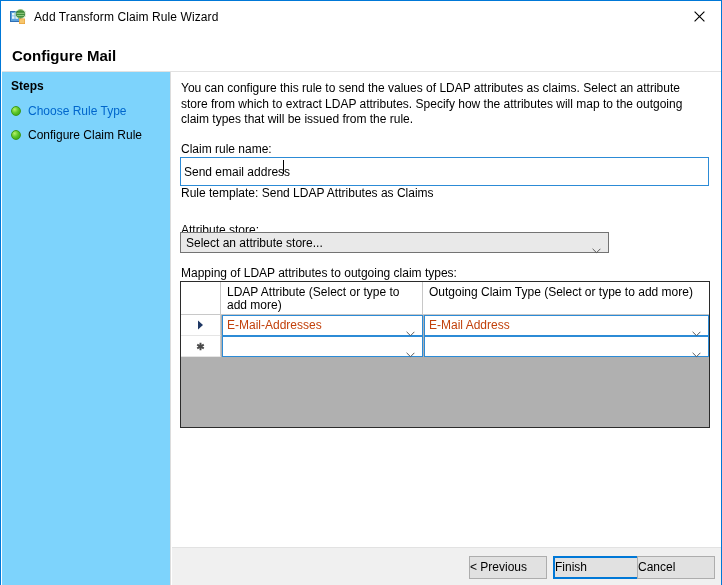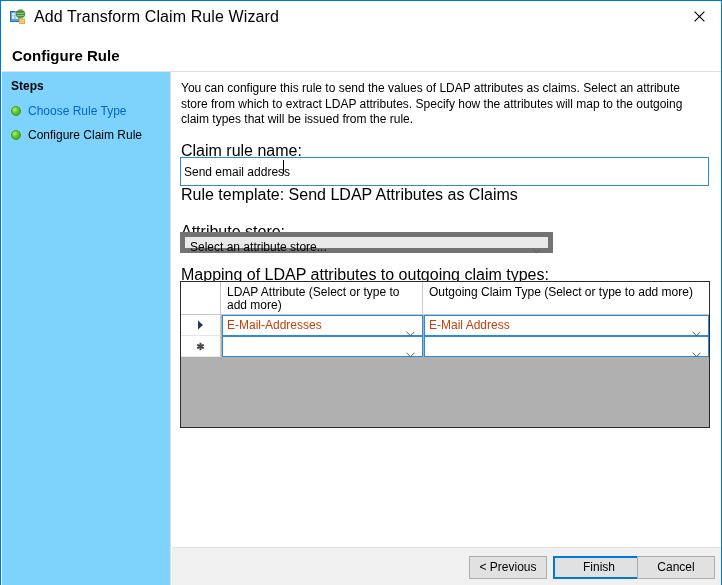--- a/index.html
+++ b/index.html
@@ -35,21 +35,21 @@
     align-items: center;
   }
   #title-icon {
     width: 16px; height: 16px;
     margin-left: 9px;
     margin-right: 8px;
     position: relative;
     flex: 0 0 auto;
   }
   #title-text {
-    font-size: 16px;
+    font-size: 12px;
     color: #000000;
     letter-spacing: 0.1px;
     white-space: nowrap;
   }
   #close-button {
     position: absolute;
     right: 0; top: 0;
     width: 44px; height: 30px;
     display: flex;
     align-items: center;
@@ -132,21 +132,21 @@
   #intro-text {
     position: absolute;
     left: 9px; top: 9px;
     width: 527px;
     font-size: 12px;
     color: #000000;
     line-height: 15.5px;
   }
   .field-label {
     position: absolute;
-    font-size: 16px;
+    font-size: 12px;
     color: #000000;
   }
   #claim-rule-name-label { left: 9px; top: 70px; }
   #attribute-store-label { left: 9px; top: 151px; }
   #mapping-label        { left: 9px; top: 194px; }
   #rule-template-text   { left: 9px; top: 114px; }
 
   
   #claim-rule-name-input {
     position: absolute;
@@ -166,23 +166,23 @@
     position: absolute;
     left: 111px; top: 88px;
     width: 1px; height: 14px;
     background: #000000;
   }
 
   
   #attribute-store-combo {
     position: absolute;
     left: 8px; top: 160px;
-    width: 373px; height: 21px;
-    box-sizing: border-box;
-    border: 5px solid #737373;
+    width: 429px; height: 21px;
+    box-sizing: border-box;
+    border: 1px solid #737373;
     background: #e9e9e9;
     cursor: default;
     padding-left: 30px;
   }
   #attribute-store-value {
     position: absolute;
     left: 5px; top: 3px;
     font-size: 12px;
     color: #000000;
   }
@@ -300,21 +300,21 @@
   .dlg-button {
     position: absolute;
     top: 8px;
     height: 23px;
     box-sizing: border-box;
     background: #e1e1e1;
     border: 1px solid #adadad;
     font-family: "Liberation Sans", sans-serif;
     font-size: 12px;
     color: #000000;
-    text-align: center;
+    text-align: left;
     line-height: 21px;
     cursor: default;
     padding: 0;
   }
   #previous-button { left: 297px; width: 78px; }
   #finish-button   { left: 381px; width: 92px; border: 2px solid #0078d7; line-height: 19px; }
   #cancel-button   { left: 465px; width: 78px; }
 </style>
 </head>
 <body>
@@ -340,21 +340,21 @@
     </div>
     <div id="title-text">Add Transform Claim Rule Wizard</div>
     <div id="close-button">
       <svg width="11" height="11" viewBox="0 0 11 11">
         <path d="M0.6 0.6 L10.4 10.4 M10.4 0.6 L0.6 10.4" stroke="#000000" stroke-width="1.15" fill="none"></path>
       </svg>
     </div>
   </div>
 
   <div id="page-header">
-    <div id="page-title">Configure Rule</div>
+    <div id="page-title">Configure Mail</div>
   </div>
   <div id="header-divider"></div>
 
   <div id="sidebar">
     <div id="steps-title">Steps</div>
 
     <div class="step-item" style="top:54px;">
       <span class="step-bullet"></span>
       <span class="step-label current">Configure Claim Rule</span>
     </div>

